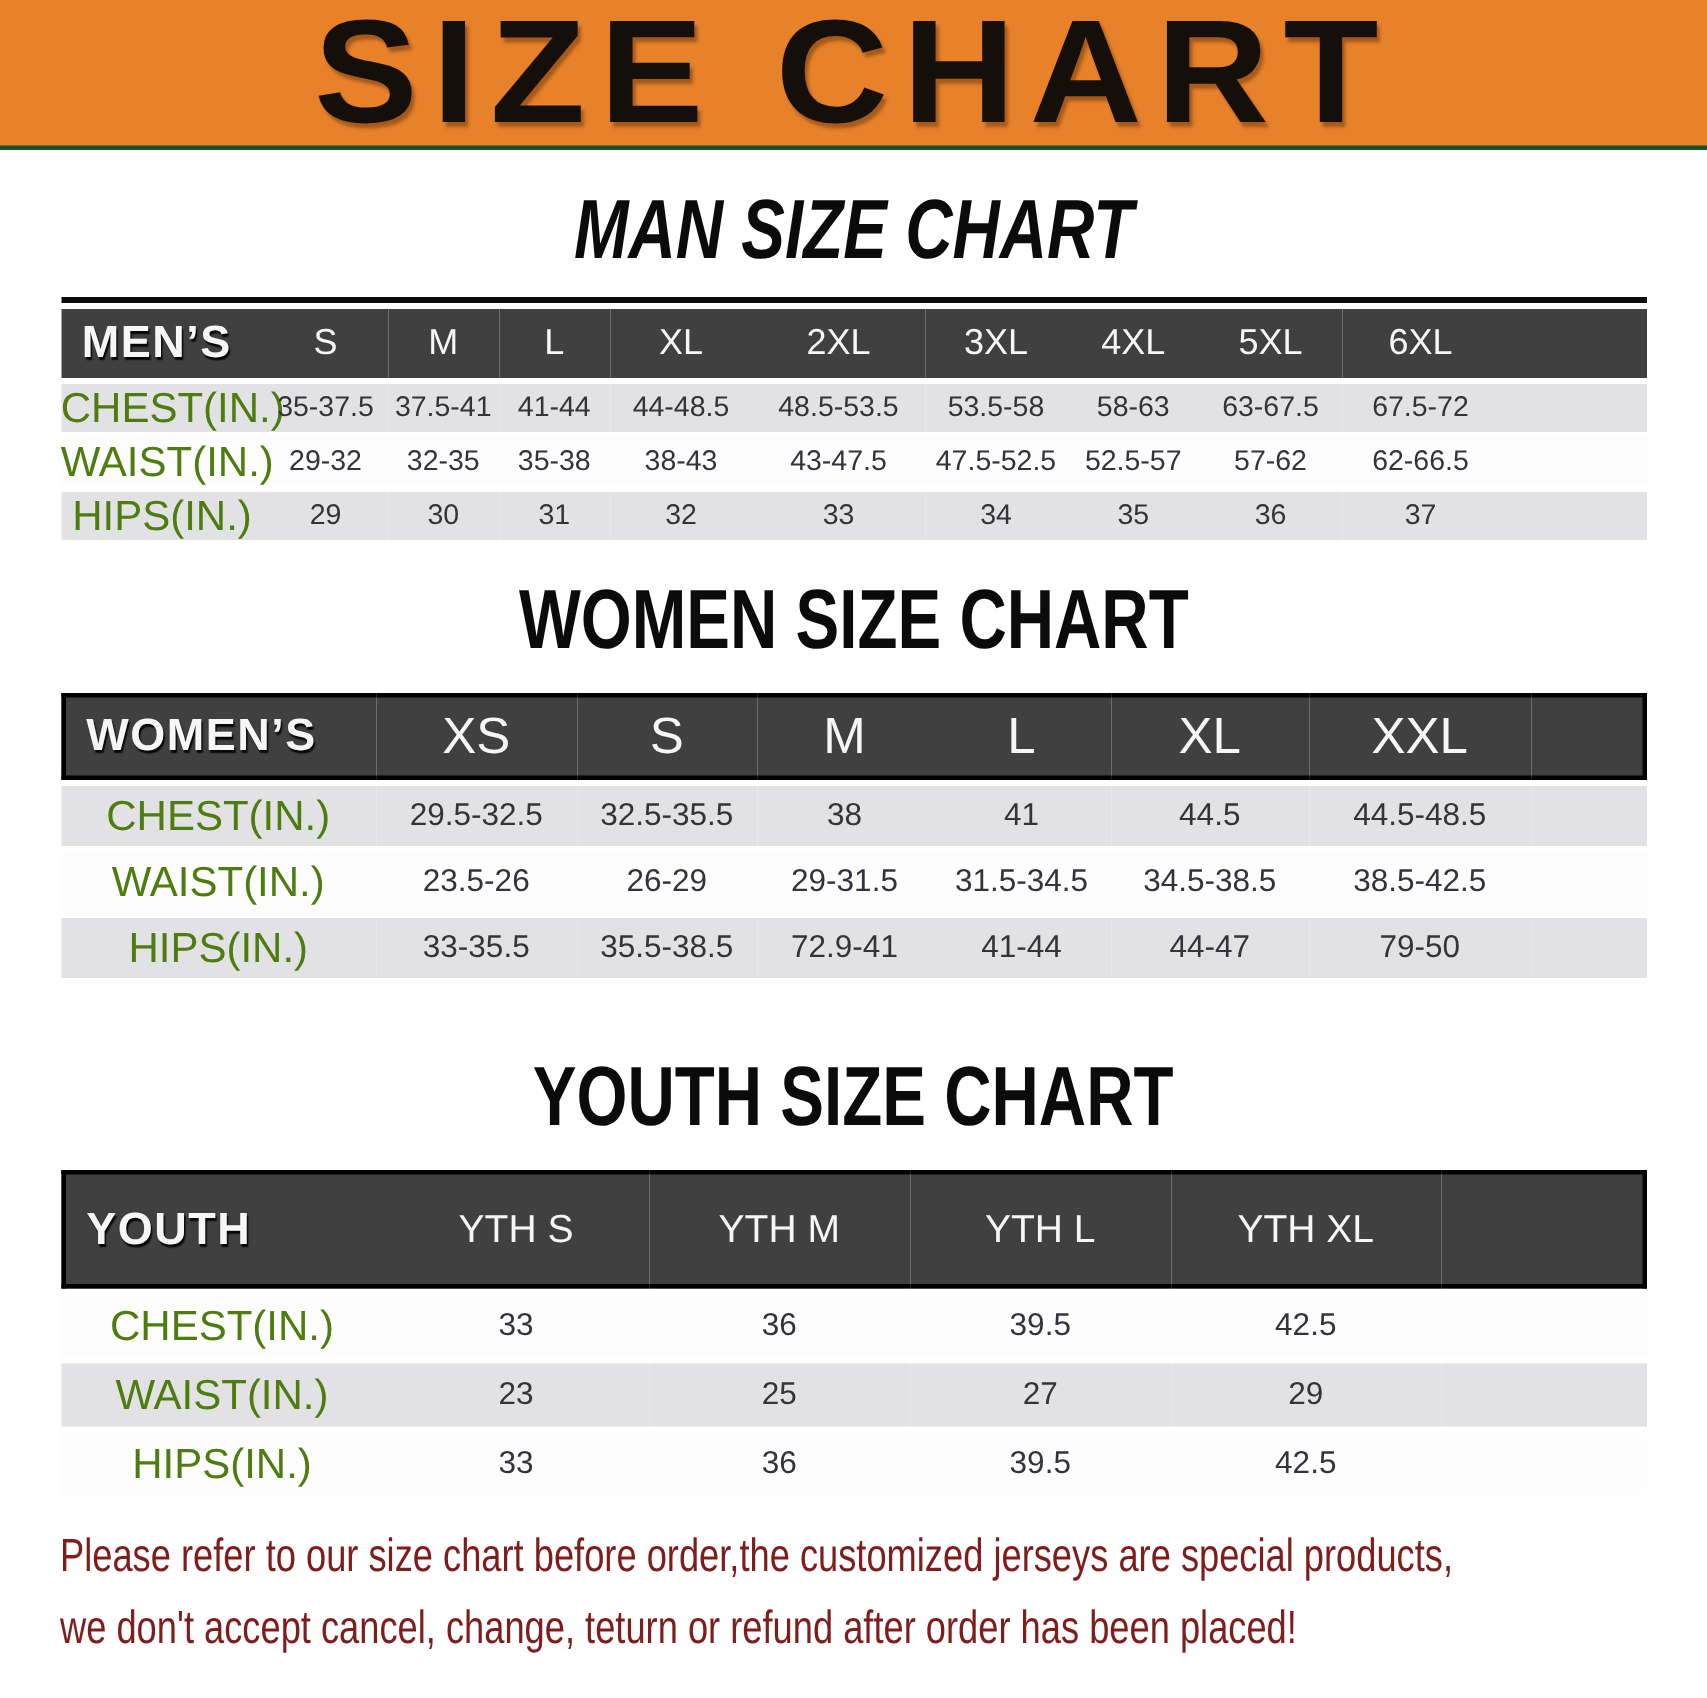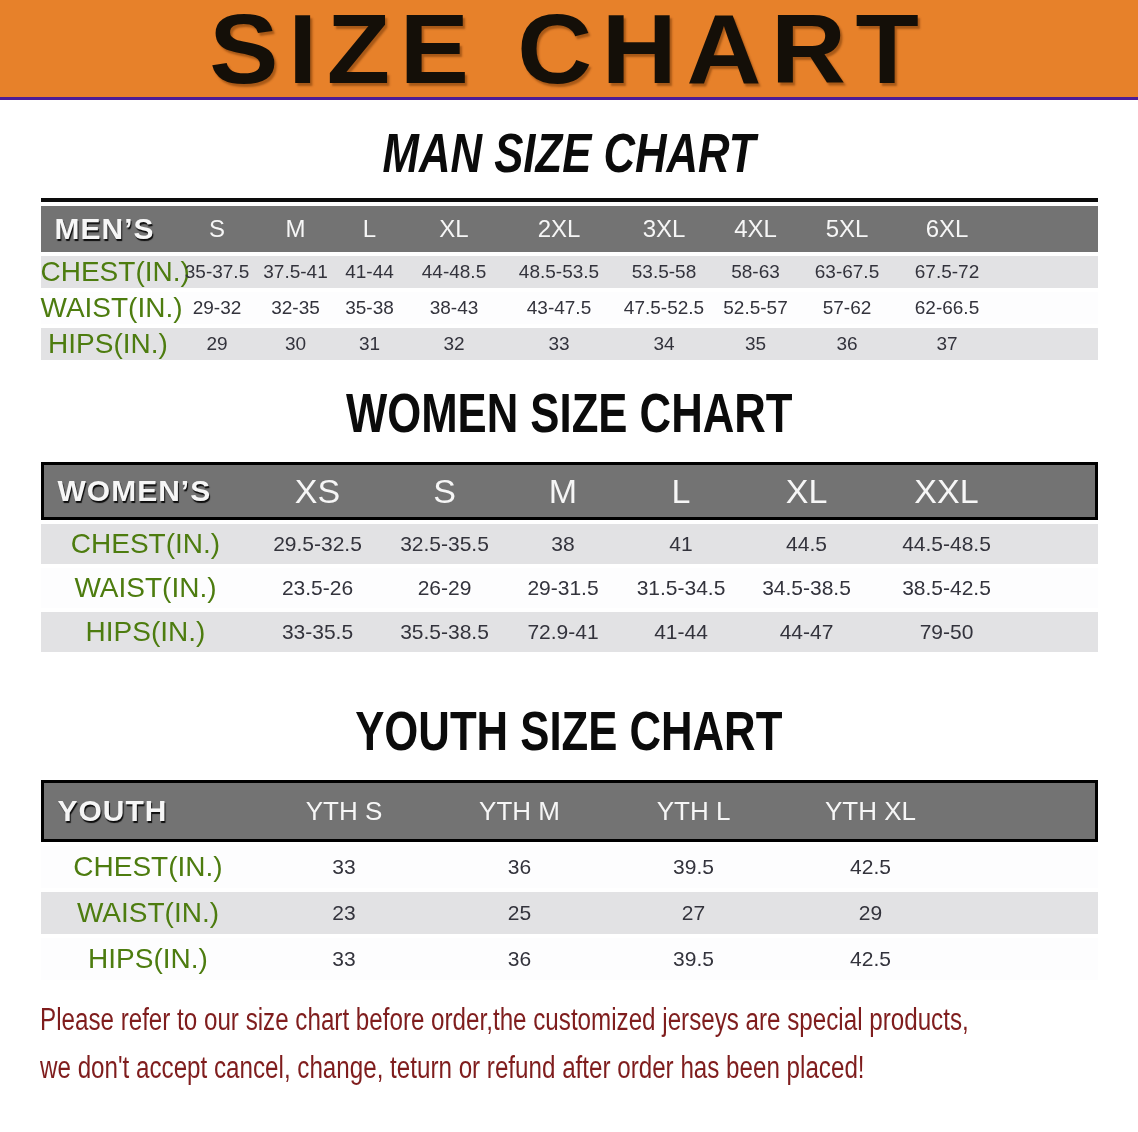--- a/index.html
+++ b/index.html
@@ -8,21 +8,21 @@
     height: 1132px;
     overflow: hidden;
     background: #ffffff;
     font-family: "Liberation Sans", sans-serif;
   }
 
   
   .banner {
     height: 100px;
     background: #e7812a;
-    border-bottom: 3px solid #4c1d95;
+    border-bottom: 3px solid #14532d;
     display: flex;
     align-items: center;
     justify-content: center;
     overflow: hidden;
   }
   .banner-title {
     display: inline-block;
     font-size: 96px;
     font-weight: 700;
     line-height: 1;
@@ -57,29 +57,29 @@
   table.size-table {
     width: 1057px;
     margin: 0 auto;
     border-collapse: separate;
     border-spacing: 0 4px;
     table-layout: fixed;
   }
   table.men { border-top: 4px solid #0c0c0c; }
 
   .head th {
-    background: #737373;
+    background: #404040;
     color: #f6f6f6;
     font-weight: 400;
     text-align: center;
     vertical-align: middle;
   }
   .men .head th   { height: 46px; font-size: 24px; }
   .women .head th { height: 58px; font-size: 34px; border-top: 3px solid #000; border-bottom: 3px solid #000; }
-  .youth .head th { height: 62px; font-size: 26px; border-top: 3px solid #000; border-bottom: 3px solid #000; }
+  .youth .head th { height: 79px; font-size: 26px; border-top: 3px solid #000; border-bottom: 3px solid #000; }
   .women .head th:first-child, .youth .head th:first-child { border-left: 3px solid #000; }
   .women .head th:last-child,  .youth .head th:last-child  { border-right: 3px solid #000; }
 
   th.corner {
     text-align: left !important;
     padding-left: 14px;
     font-weight: 700 !important;
     font-size: 30px !important;
     letter-spacing: 1px;
     text-shadow: 1px 2px 1px rgba(0,0,0,0.9);

